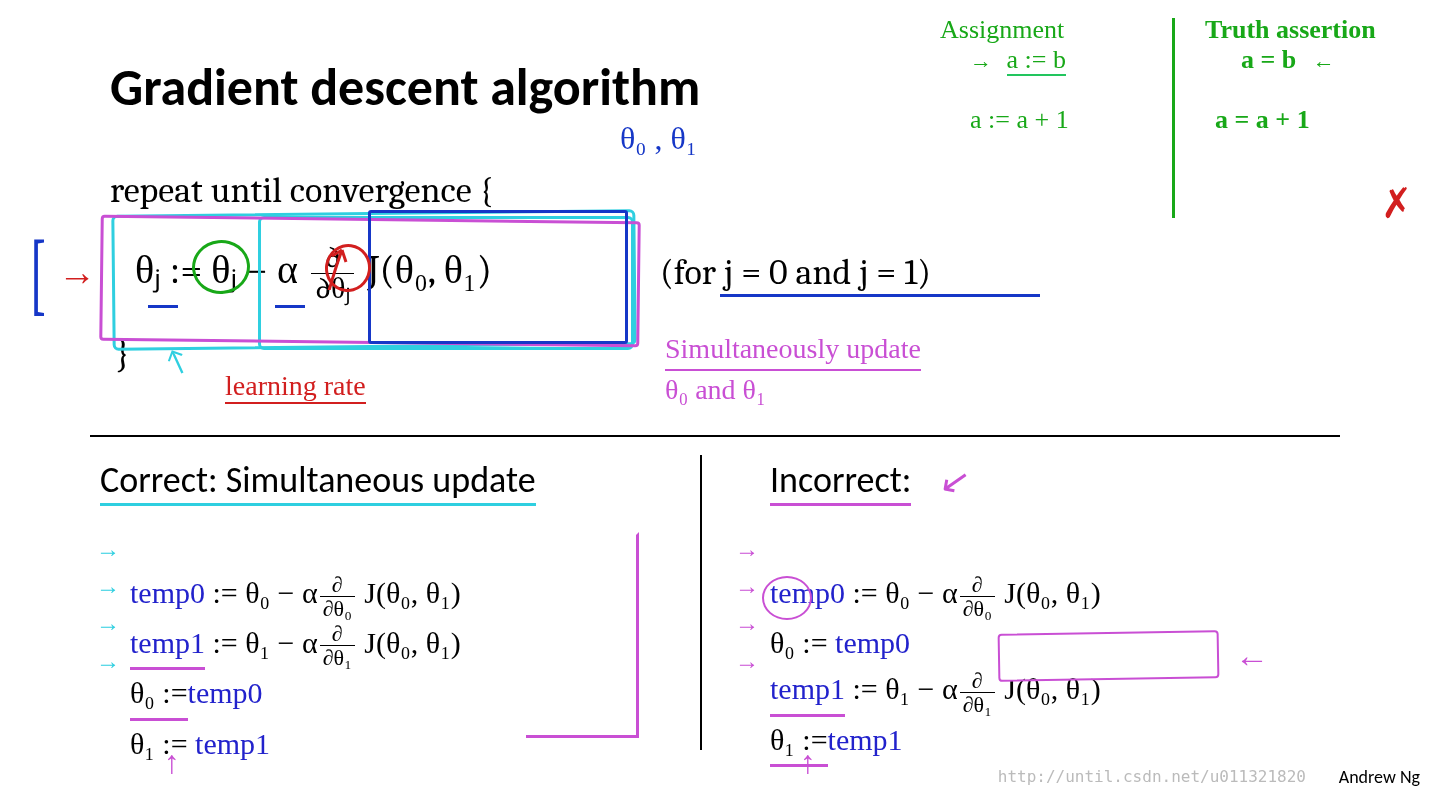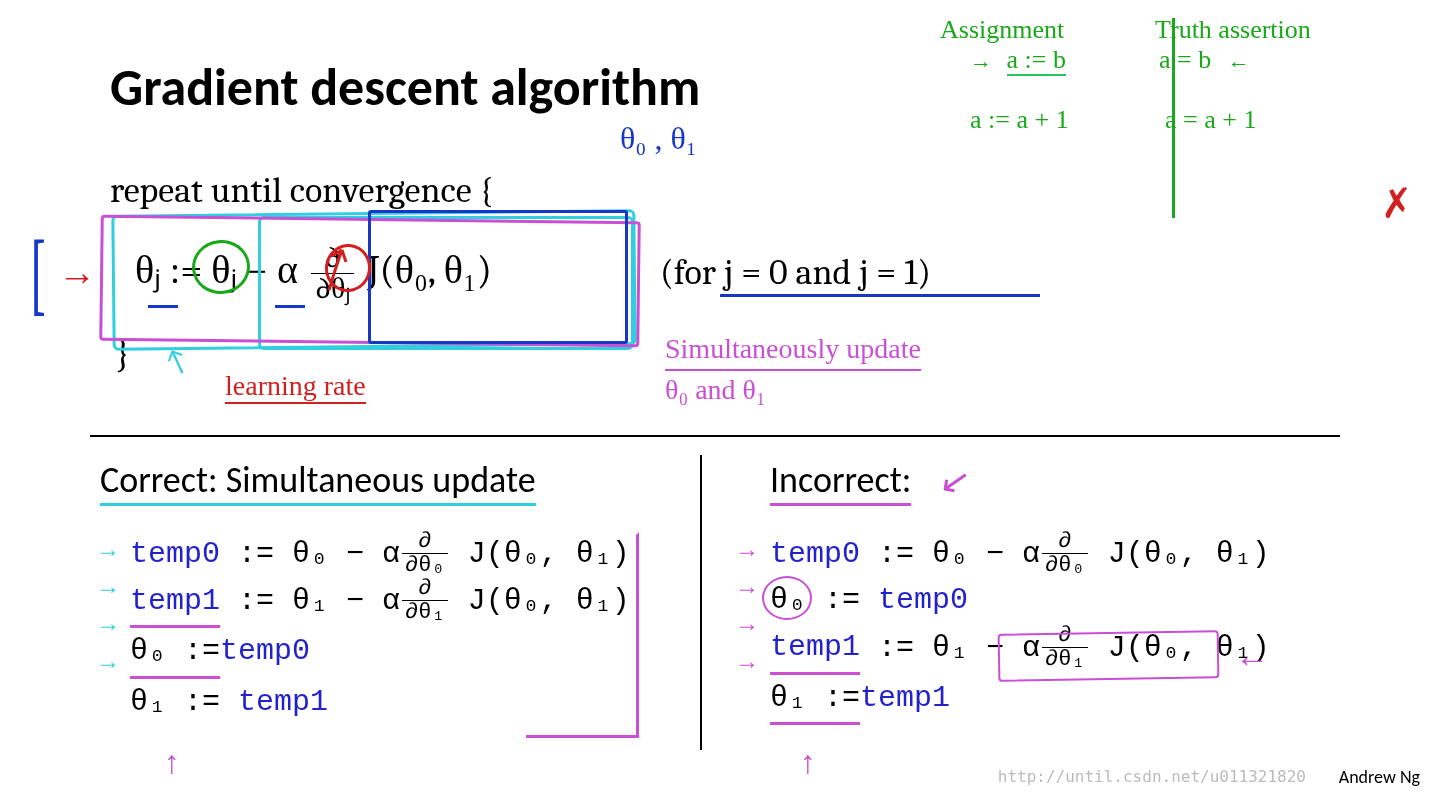--- a/index.html
+++ b/index.html
@@ -77,25 +77,26 @@
   .incorrect-head {
     position:absolute;
     left:770px;
     top:458px;
     font-size:36px;
     color:#000;
     text-align:right;
   }
   .eq-block {
     position:absolute;
-    font-family:Liberation Mono, monospace;
+    font-family:Liberation Serif, serif;
     font-size:30px;
     color:#000;
     line-height:1.55;
     white-space:nowrap;
+    margin-top:40px;
   }
   .eq-left { left:130px; top:530px; }
   .eq-right{ left:770px; top:530px; }
   .temp { color:#2222cc; }
   .ifrac { display:inline-block; vertical-align:middle; text-align:center; font-size:22px; line-height:1.05; margin:0 2px;}
   .ifrac .n {display:block; border-bottom:1.3px solid #000; padding:0 3px;}
   .ifrac .d {display:block; padding:0 3px;}
   .vdiv {
     position:absolute;
     left:700px;
@@ -108,21 +109,21 @@
   .hw { position:absolute; font-family: "Segoe Script","Comic Sans MS",cursive; }
   .green { color:#18a818; }
   .magenta{ color:#c94fd4; }
   .cyan  { color:#2fcfe0; }
   .cyanu { border-bottom:3px solid #2fcfe0; display:inline-block; padding-bottom:1px;}
   .magu  { border-bottom:3px solid #c94fd4; display:inline-block; padding-bottom:1px;}
 
   .theta-note { left:620px; top:120px; font-size:32px; color:#1637c7; }
 
   .assign-col { left:940px; top:15px; font-size:26px; }
-  .truth-col  { left:1155px; top:15px; font-size:26px; }
+  .truth-col  { left:1205px; top:15px; font-size:26px;font-weight:bold; }
   .notecol-sep {
     position:absolute; left:1172px; top:18px; height:200px;
     border-left:3px solid #18a818;
   }
   .redx {
     position:absolute; left:1380px; top:180px; color:#d21f1f;
     font-size:40px; font-family:"Segoe Script",cursive; transform:rotate(-5deg);
   }
 
   .learn-rate { left:225px; top:370px; font-size:28px; color:#d21f1f; }
@@ -245,21 +246,21 @@
     <span>Assignment</span><br>
     <span style="margin-left:30px;">
       <span style="font-size:22px; margin-right:8px;">→</span>
       <span style="border-bottom:2px solid #22c55e;">a := b</span>
     </span><br><br>
     <span style="margin-left:30px;">a := a + 1</span>
   </div>
   <div class="notecol-sep"></div>
   <div class="hw green truth-col">
     <span>Truth assertion</span><br>
-    <span style="margin-left:4px;">
+    <span style="margin-left:36px;">
       <span>a = b</span>
       <span style="font-size:22px; margin-left:10px;">←</span>
     </span><br><br>
     <span style="margin-left:10px;">a = a + 1</span>
   </div>
   <div class="redx">✗</div>
 
   <div class="hr-mid"></div>
   <div class="vdiv"></div>
 

